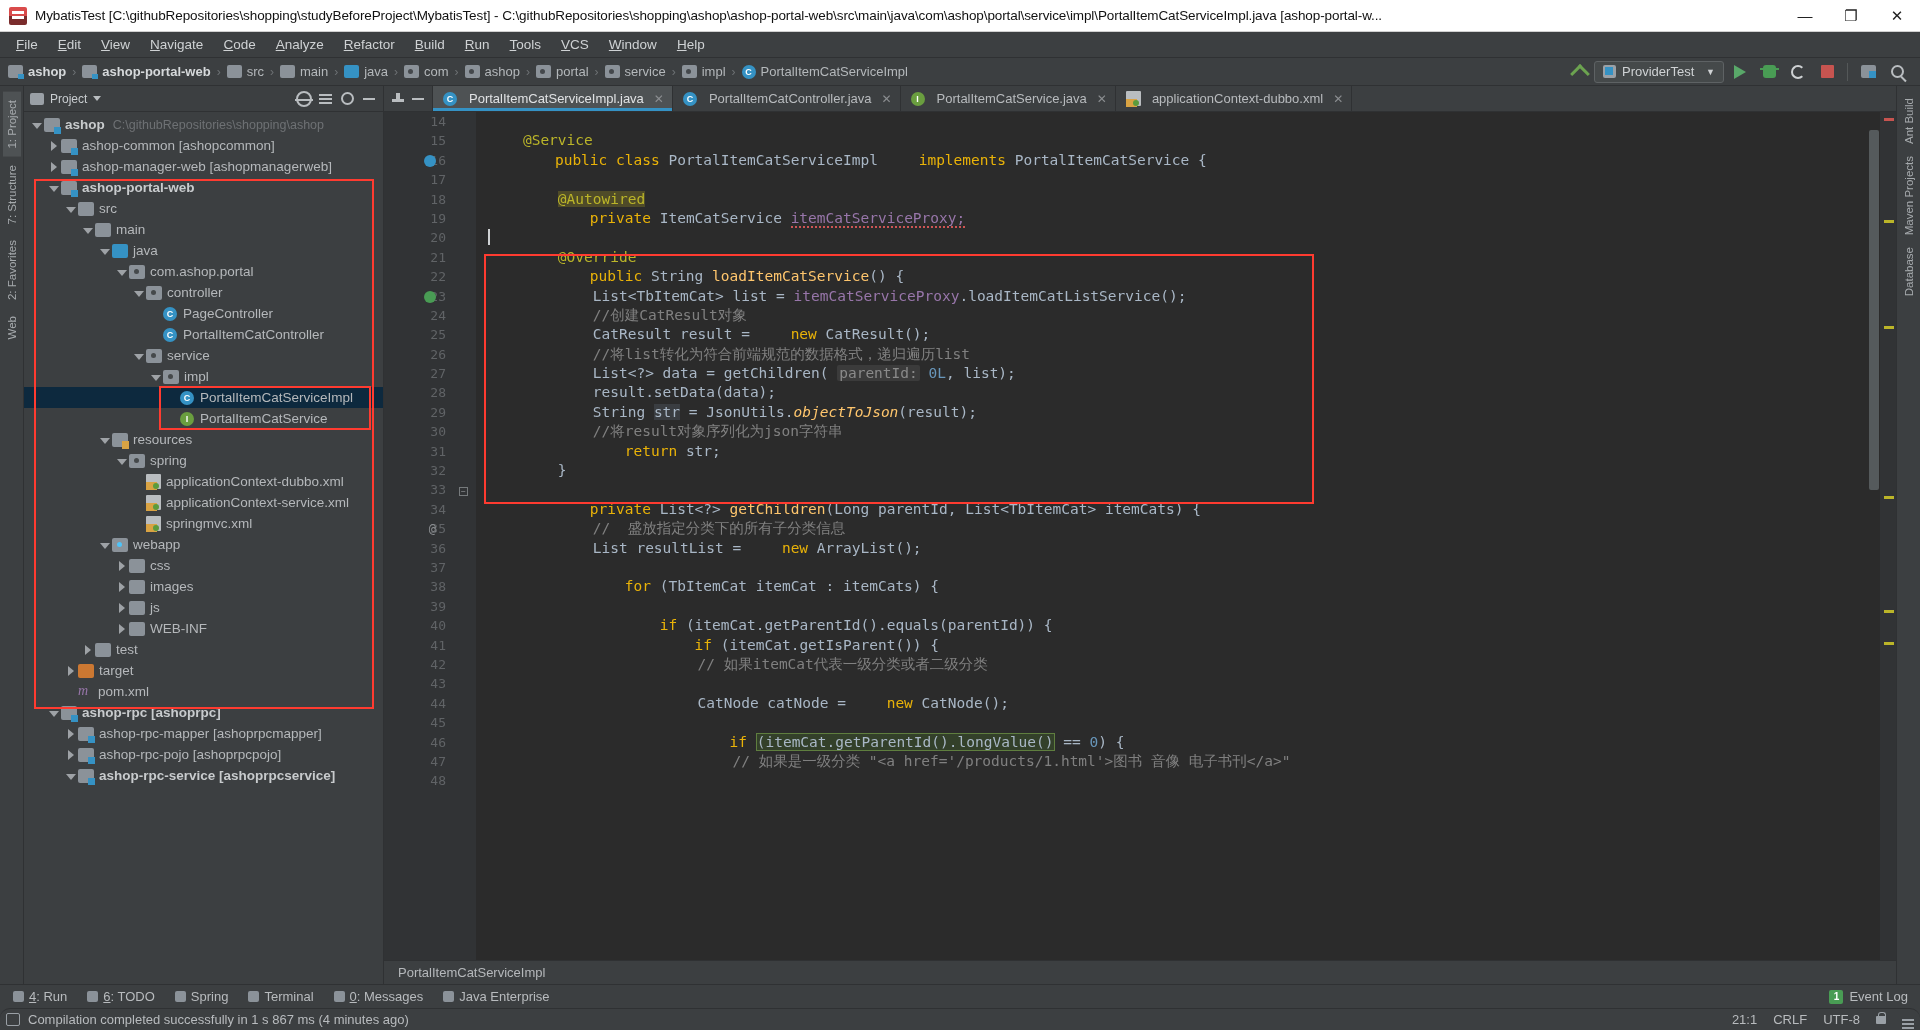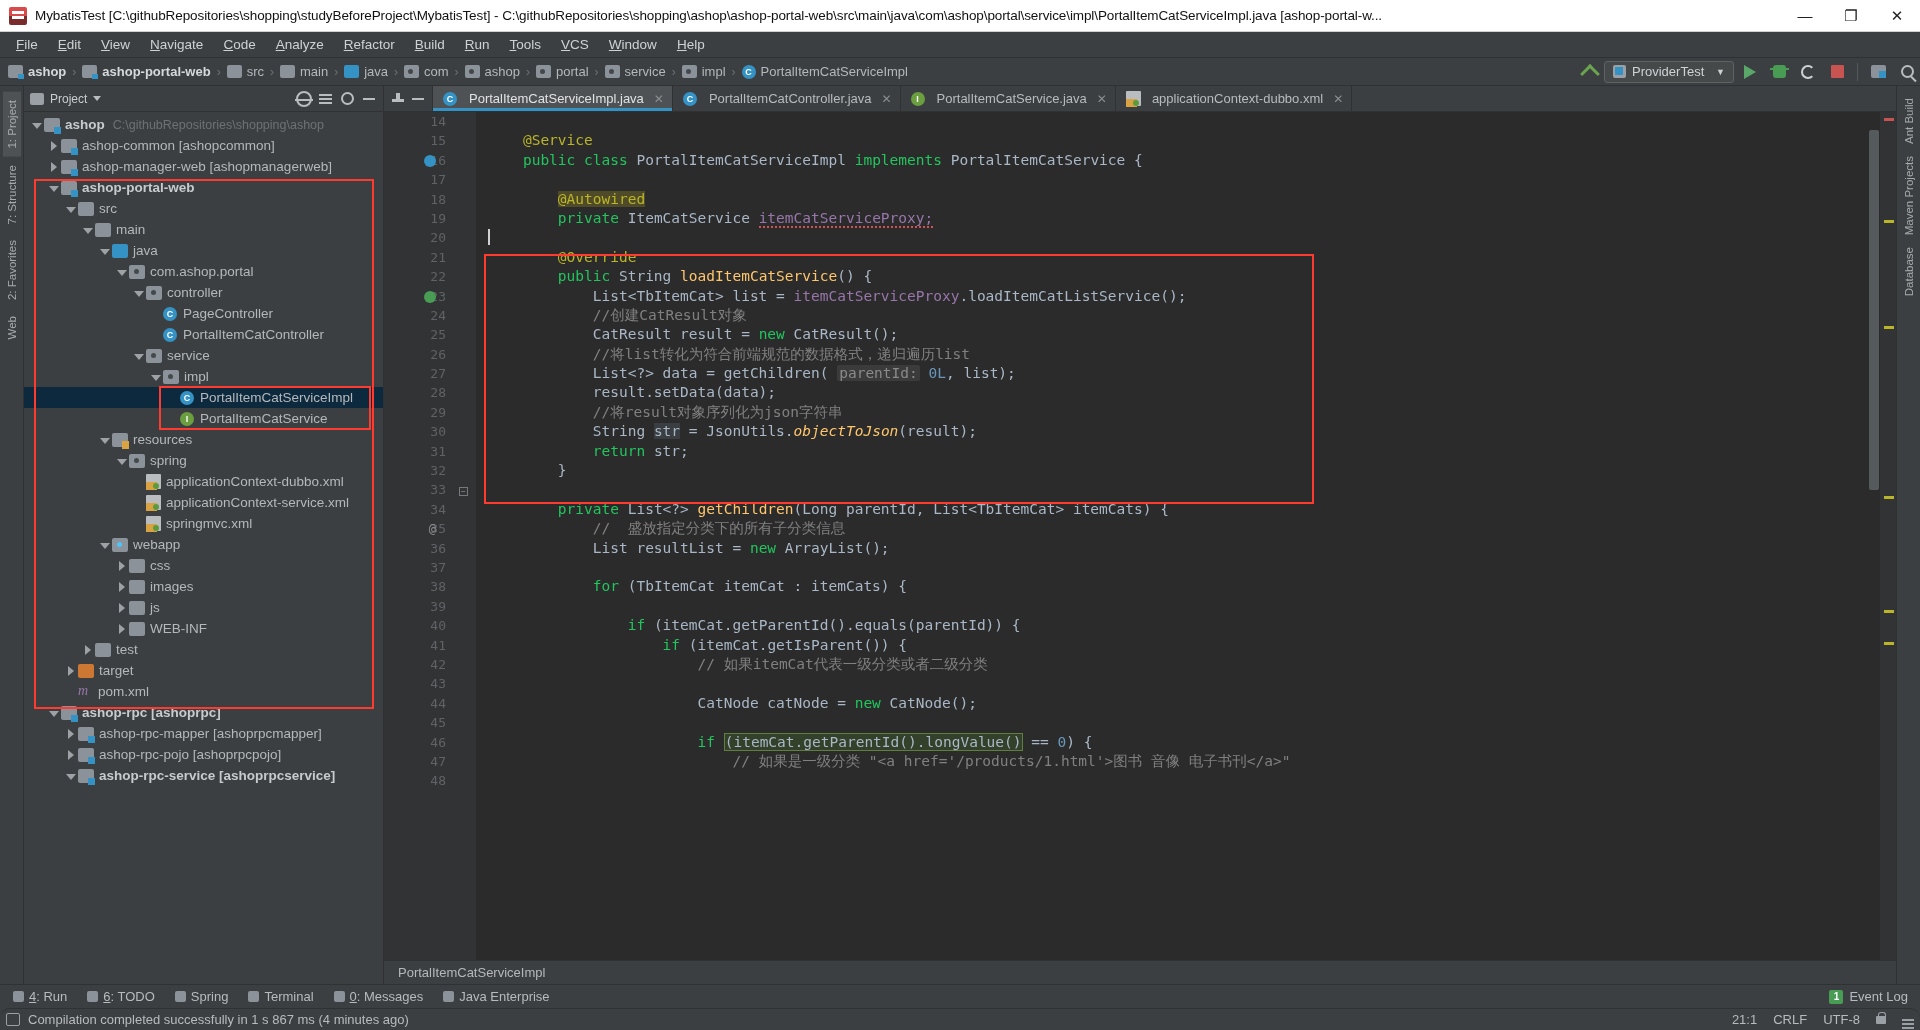--- a/index.html
+++ b/index.html
@@ -34,21 +34,21 @@
   .crumb .ic{ width:15px; height:13px; margin-right:5px; flex:none; border-radius:2px; position:relative;}
   .ic.mod{ background:#8b9299; }
   .ic.mod:after{content:"";position:absolute;right:-1px;bottom:-2px;width:6px;height:6px;background:#3592c4;}
   .ic.fold{ background:#8b9299; }
   .ic.foldsrc{ background:#3592c4; }
   .ic.pkg{ background:#8b9299; }
   .ic.pkg:after{content:"";position:absolute;left:4px;top:4px;width:5px;height:5px;border-radius:50%;background:#44484c;}
   .ic.cls{ width:14px;height:14px;border-radius:50%;background:#3592c4;color:#fff;font-size:9px;
            display:flex;align-items:center;justify-content:center;font-weight:bold;}
   .sep{ color:#6d7174; margin:0 6px; font-size:12px; }
-  .tbright{ display:flex; align-items:center; gap:3px; }
+  .tbright{ display:flex; align-items:center; gap:3px; padding-right:10px; }
   .arrowup{ width:22px;height:22px; position:relative;}
   .arrowup:before{content:"";position:absolute;left:4px;top:6px;width:11px;height:11px;
      border-left:3px solid #6ca350;border-top:3px solid #6ca350;transform:rotate(45deg);}
   .runcfg{ display:flex;align-items:center;gap:6px; background:#45494a; border:1px solid #5e6264;
            border-radius:3px; padding:2px 8px; height:22px; min-width:130px;}
   .runcfg .ci{ width:13px;height:13px;background:#9aa0a6;border-radius:2px;position:relative;}
   .runcfg .ci:after{content:"";position:absolute;left:2px;top:2px;width:8px;height:8px;background:#3592c4;}
   .runcfg .lbl{ font-size:13px;color:#cfd2d4;flex:1;}
   .runcfg .cv{ font-size:9px;color:#cfd2d4;}
   .tbtn{ width:26px;height:24px;display:flex;align-items:center;justify-content:center;}
@@ -142,21 +142,21 @@
   .minusico{ width:12px;height:2px;background:#b9bdc0;}
 
   .code{ flex:1; display:flex; position:relative; overflow:hidden; background:#2b2b2b;}
   .gutter{ width:70px; background:#313335; flex:none; position:relative; }
   .gline{ height:19.4px; text-align:right; padding-right:8px; font-size:13px; color:#606366;
           font-family:"DejaVu Sans Mono", monospace; line-height:19.4px;}
   .foldcol{ width:22px; background:#313335; flex:none; position:relative;}
   .codearea{ flex:1; position:relative; overflow:hidden; padding-left:12px;}
   .cl{ height:19.4px; line-height:19.4px; font-size:14.5px; white-space:pre;
        font-family:"DejaVu Sans Mono", monospace; }
-  .kw{ color:#22c55e; } .ann{ color:#bbb529; }
+  .kw{ color:#eab308;margin-left:32px; } .ann{ color:#bbb529; }
   .cm{ color:#808080; } .fld{ color:#9876aa; } .mth{ color:#ffc66d; }
   .num{ color:#6897bb; } .pl{ color:#a9b7c6; } .cls{ color:#a9b7c6; }
   .hint{ background:#3b3b3b; color:#8a8a8a; padding:0 2px; border-radius:2px;}
   .hl{ background:#4f4b28; }
   .hl2{ background:#3a3d41; }
   .squig{ border-bottom:2px dotted #cc5555; }
   .boxsel{ border:1px solid #5f7e3f; background:#33402a;}
   .caretbar{ display:inline-block;width:2px;height:16px;background:#cfd2d4;vertical-align:-3px;}
 
   .scrollbar{ position:absolute; right:16px; top:0; bottom:0; width:13px; background:#2b2b2b;}
@@ -634,22 +634,22 @@
           <div class="cl"><span class="pl">        </span><span class="kw">private </span><span class="pl">ItemCatService </span><span class="fld squig">itemCatServiceProxy;</span></div>
           <div class="cl"><span style="margin-left:0px" class="caretbar"></span></div>
           <div class="cl"><span class="pl">        </span><span class="ann">@Override</span></div>
           <div class="cl"><span class="pl">        </span><span class="kw">public </span><span class="pl">String </span><span class="mth">loadItemCatService</span><span class="pl">() {</span></div>
           <div class="cl"><span class="pl">            List&lt;TbItemCat&gt; list = </span><span class="fld">itemCatServiceProxy</span><span class="pl">.loadItemCatListService();</span></div>
           <div class="cl"><span class="pl">            </span><span class="cm">//创建CatResult对象</span></div>
           <div class="cl"><span class="pl">            CatResult result = </span><span class="kw">new </span><span class="pl">CatResult();</span></div>
           <div class="cl"><span class="pl">            </span><span class="cm">//将list转化为符合前端规范的数据格式，递归遍历list</span></div>
           <div class="cl"><span class="pl">            List&lt;?&gt; data = </span><span class="pl">getChildren</span><span class="pl">( </span><span class="hint">parentId:</span><span class="pl"> </span><span class="num">0L</span><span class="pl">, list);</span></div>
           <div class="cl"><span class="pl">            result.setData(data);</span></div>
+          <div class="cl"><span class="pl">            String </span><span class="pl hl2">str</span><span class="pl"> = JsonUtils.</span><span class="mth" style="font-style:italic">objectToJson</span><span class="pl">(result);</span></div>
           <div class="cl"><span class="pl">            </span><span class="cm">//将result对象序列化为json字符串</span></div>
-          <div class="cl"><span class="pl">            String </span><span class="pl hl2">str</span><span class="pl"> = JsonUtils.</span><span class="mth" style="font-style:italic">objectToJson</span><span class="pl">(result);</span></div>
           <div class="cl"><span class="pl">            </span><span class="kw">return </span><span class="pl">str;</span></div>
           <div class="cl"><span class="pl">        }</span></div>
           <div class="cl">&nbsp;</div>
           <div class="cl"><span class="pl">        </span><span class="kw">private </span><span class="pl">List&lt;?&gt; </span><span class="mth">getChildren</span><span class="pl">(Long parentId, List&lt;TbItemCat&gt; itemCats) {</span></div>
           <div class="cl"><span class="pl">            </span><span class="cm">//  盛放指定分类下的所有子分类信息</span></div>
           <div class="cl"><span class="pl">            List resultList = </span><span class="kw">new </span><span class="pl">ArrayList();</span></div>
           <div class="cl">&nbsp;</div>
           <div class="cl"><span class="pl">            </span><span class="kw">for </span><span class="pl">(TbItemCat itemCat : itemCats) {</span></div>
           <div class="cl">&nbsp;</div>
           <div class="cl"><span class="pl">                </span><span class="kw">if </span><span class="pl">(itemCat.getParentId().equals(parentId)) {</span></div>

